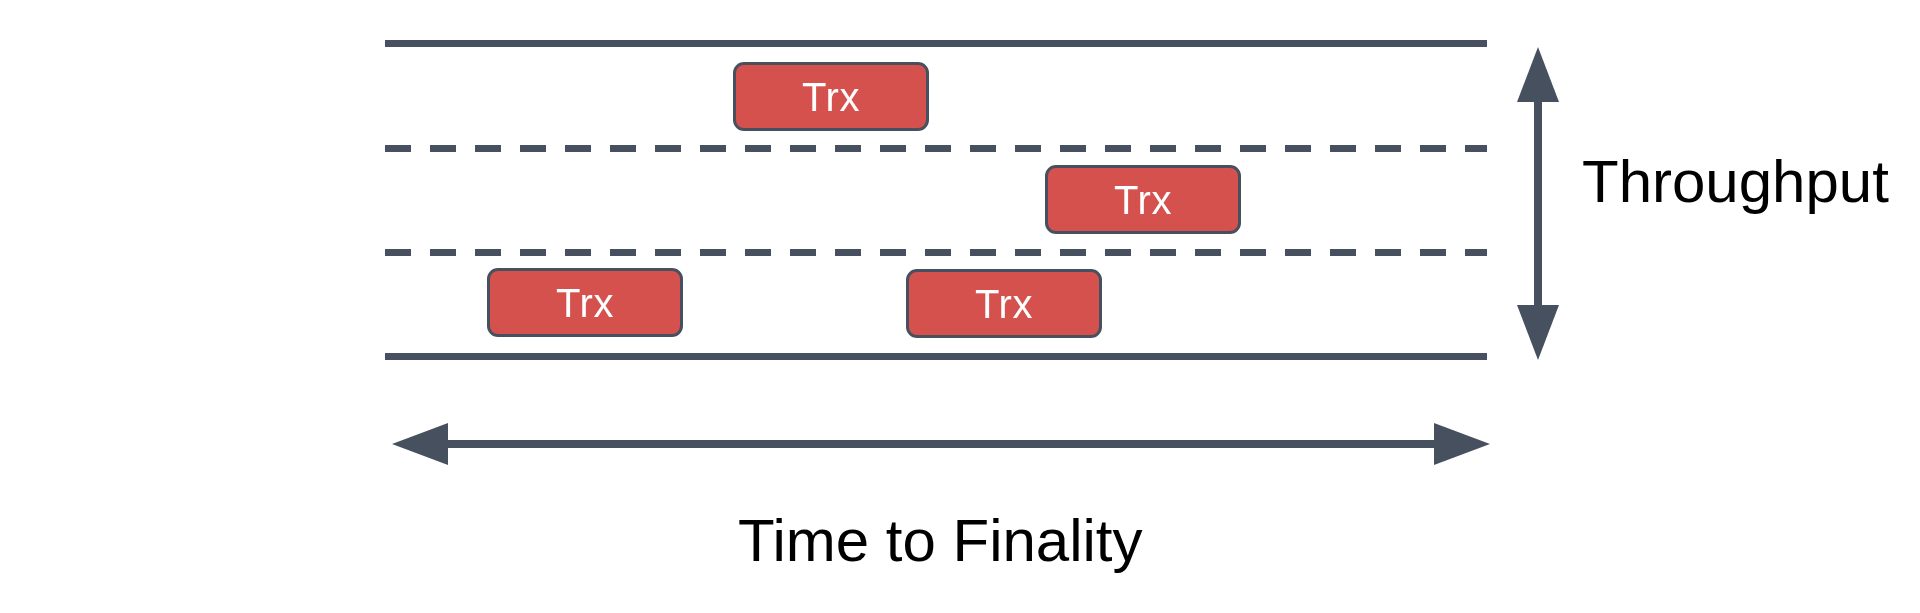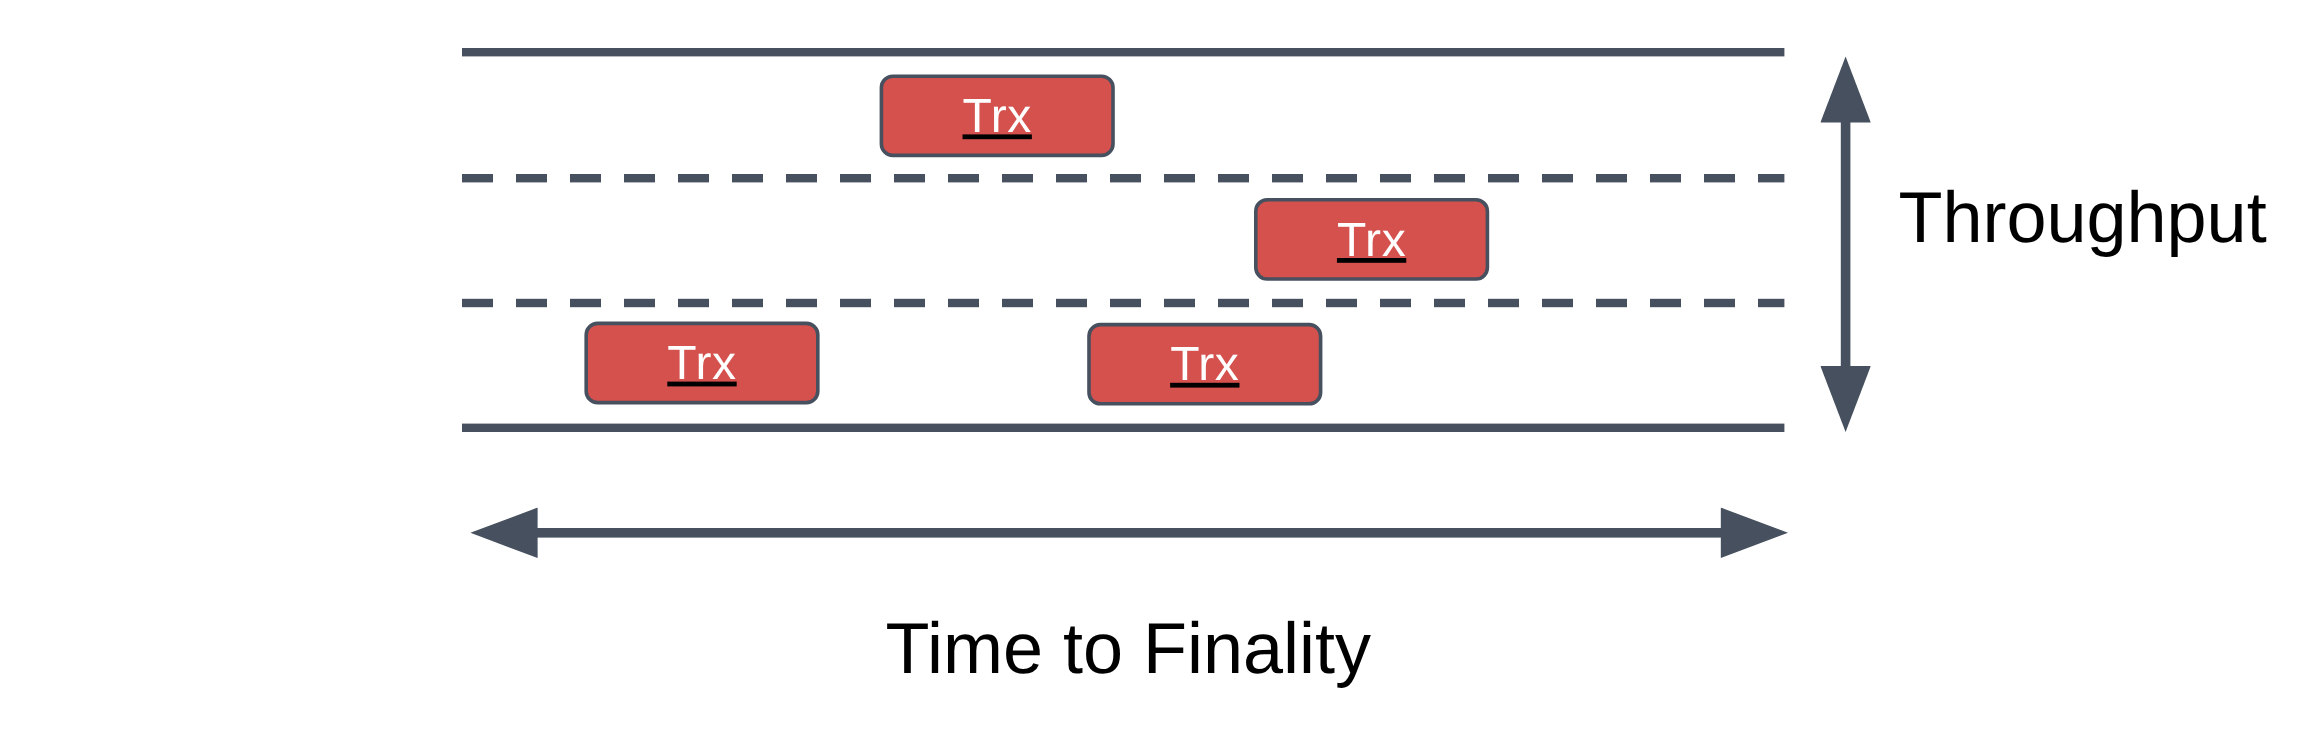--- a/index.html
+++ b/index.html
@@ -31,21 +31,21 @@
   .line-div1{top:145px;}
   .line-div2{top:249px;}
   .line-bottom{top:353px;}
   .trx-box{
     position:absolute;
     width:196px;height:69px;
     background:var(--box-fill);
     border:3px solid var(--box-border);
     border-radius:11px;
     box-sizing:border-box;
-    display:flex;align-items:center;justify-content:center;text-decoration:underline;
+    display:flex;align-items:center;justify-content:center;
   }
   .trx-box .trx-label{
     color:var(--box-text);
     font-size:40px;line-height:1;
     letter-spacing:0.5px;
   }
   .box-a{left:733px;top:62px;}
   .box-b{left:1045px;top:165px;}
   .box-c{left:487px;top:268px;}
   .box-d{left:906px;top:269px;}

